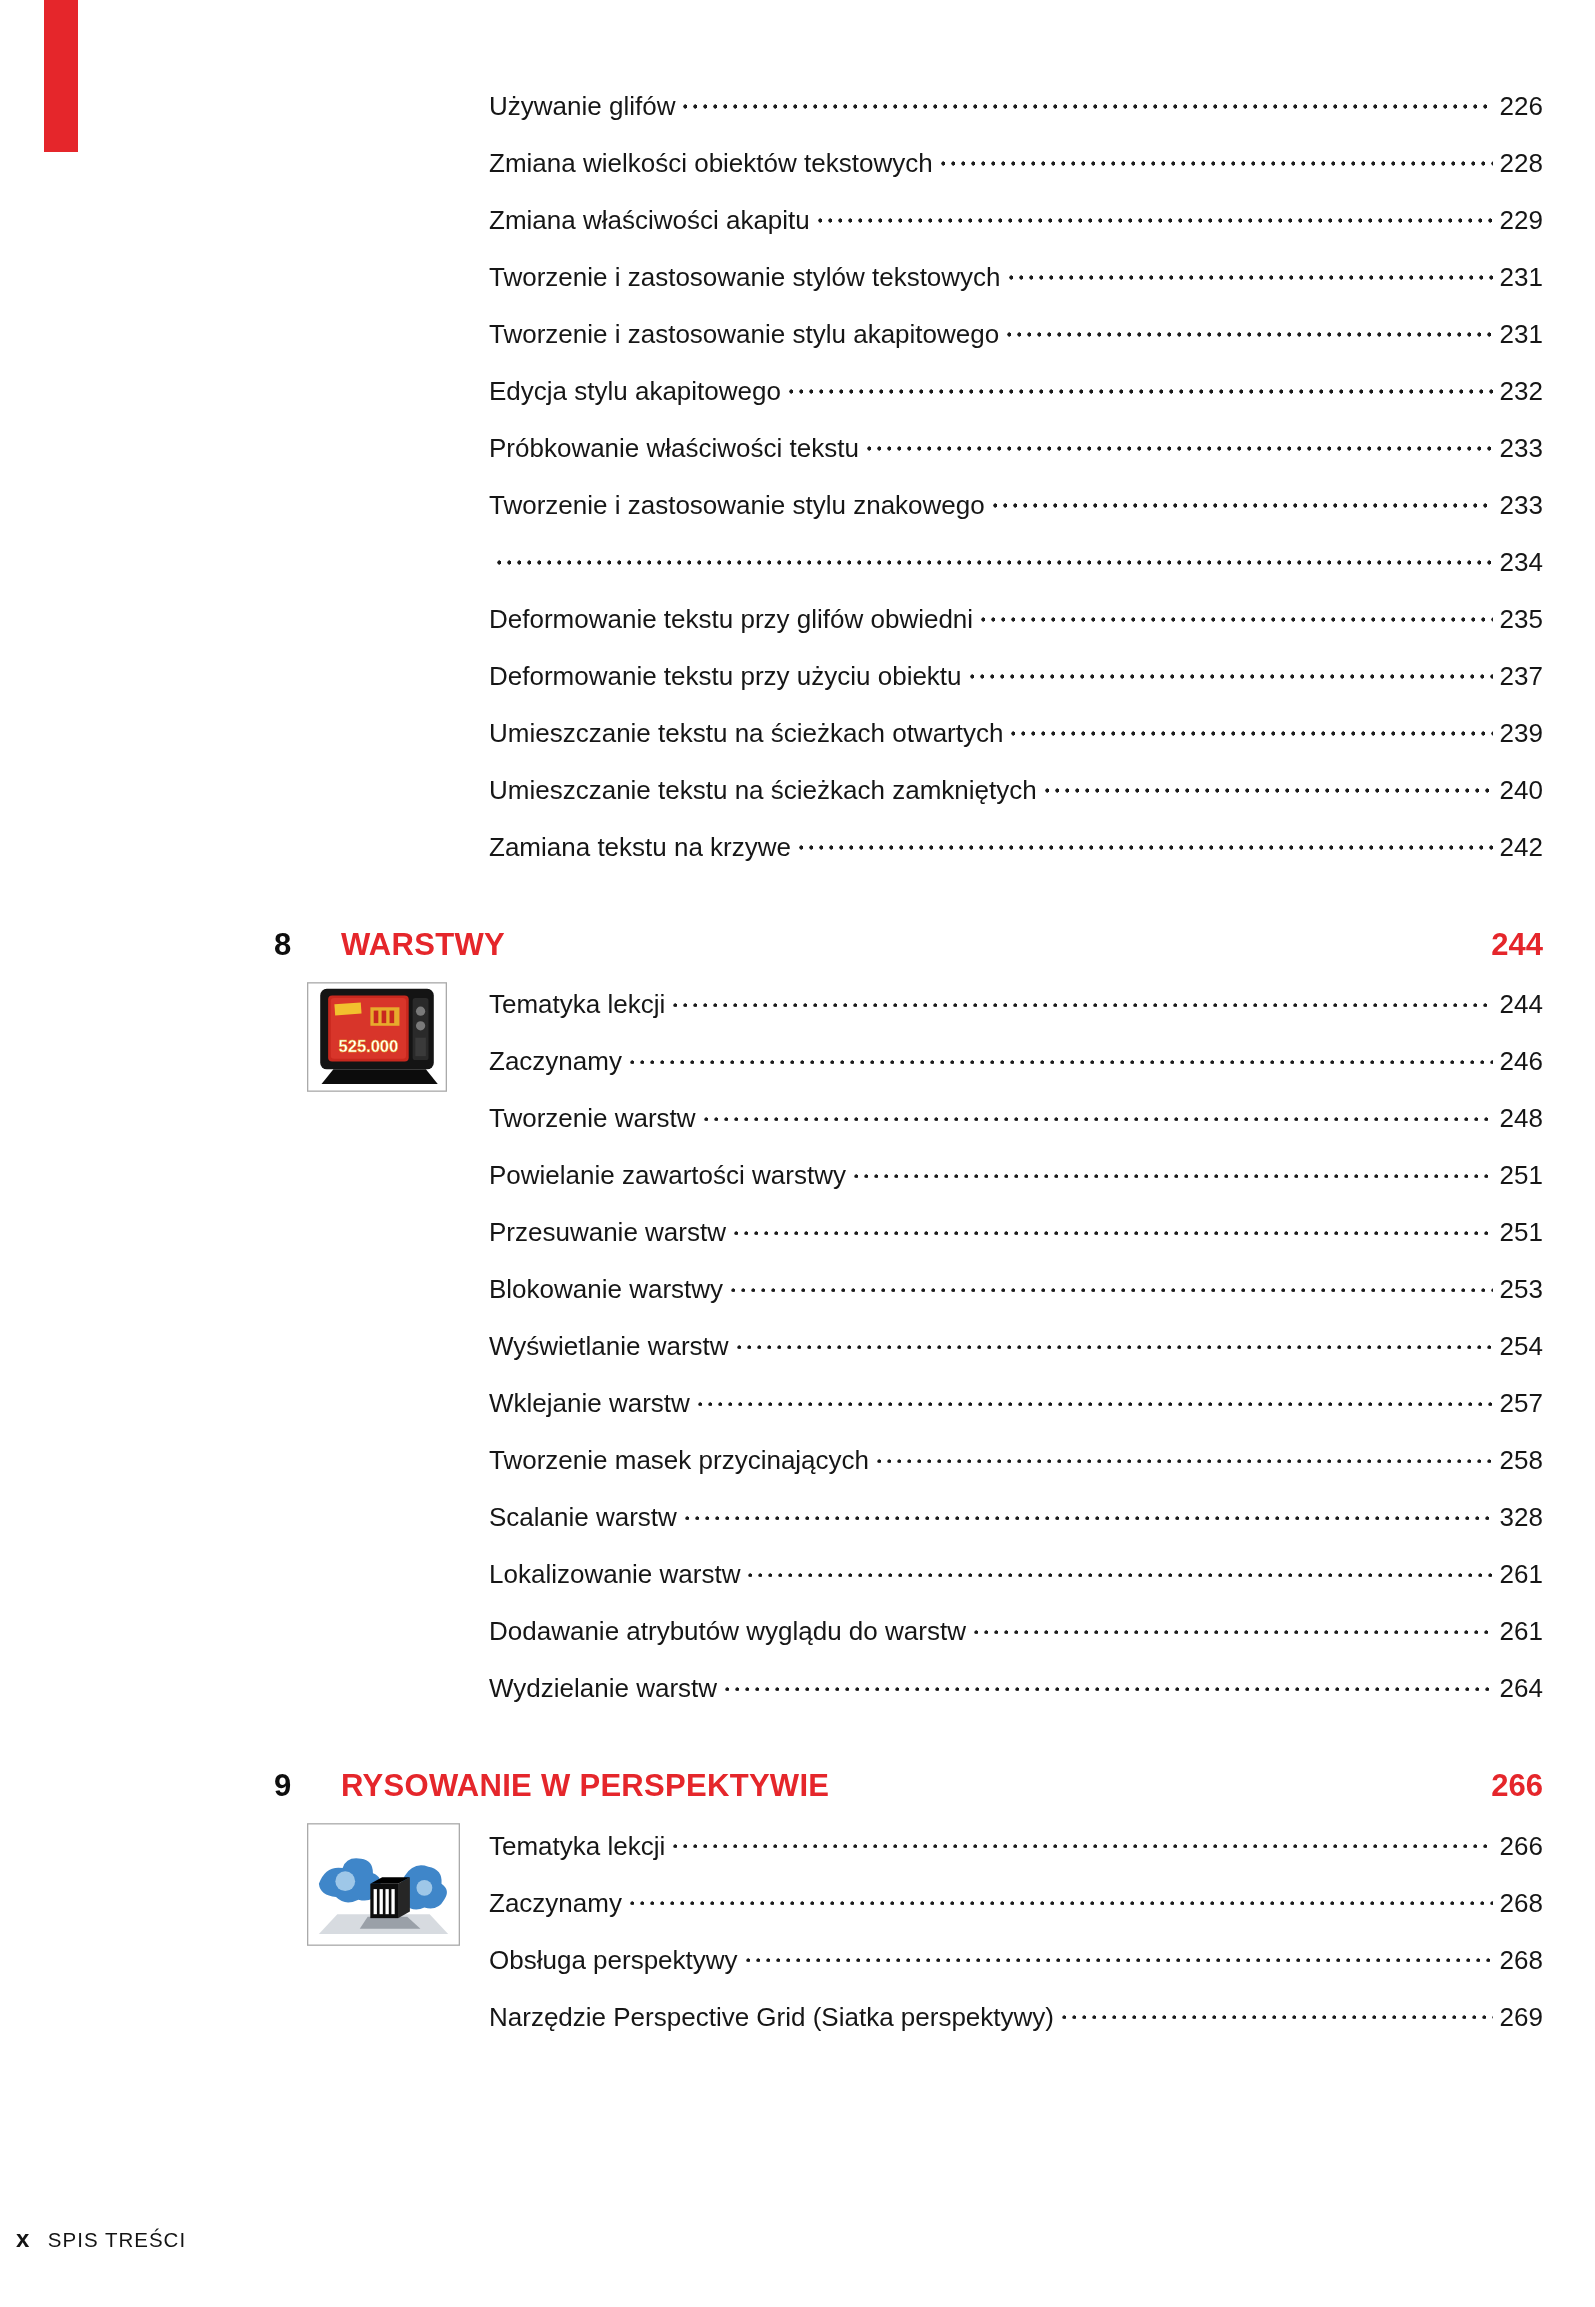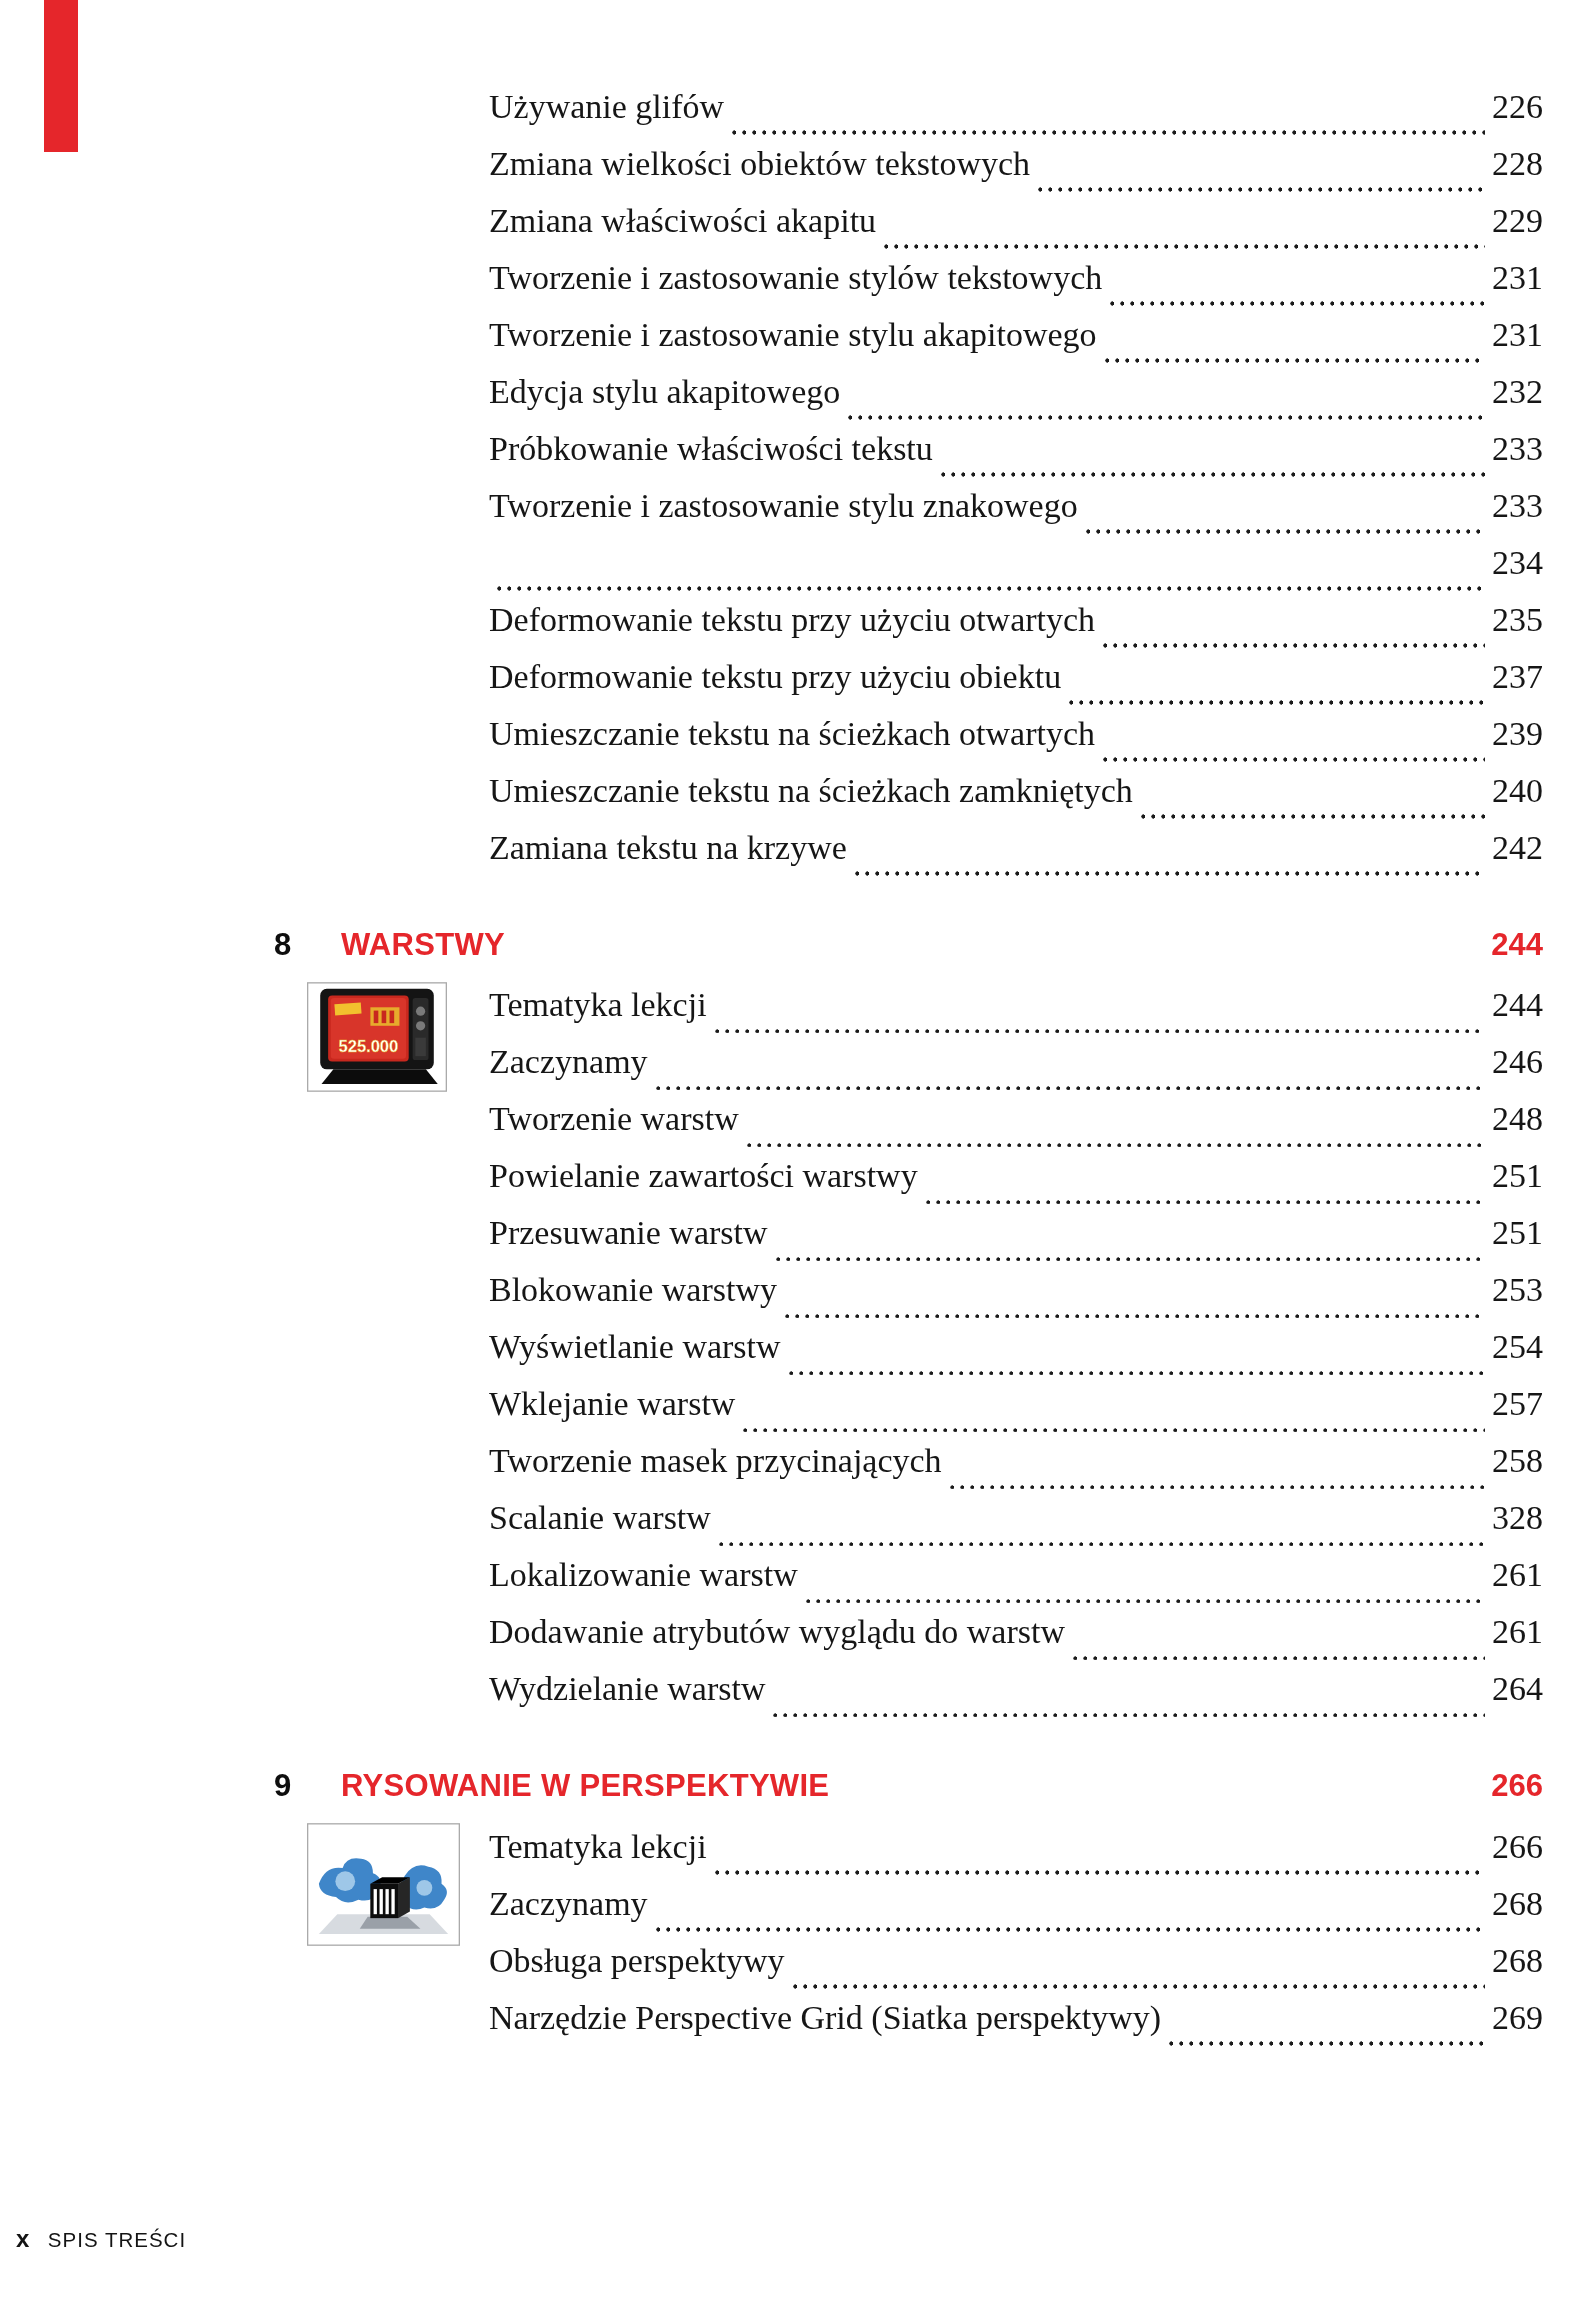--- a/index.html
+++ b/index.html
@@ -14,24 +14,23 @@
   }
   .edge-bar {
     position: absolute; left: 44px; top: 0;
     width: 34px; height: 152px;
     background: var(--accent, #e5262b);
   }
   .toc {
     position: absolute; left: 489px; top: 78px; width: 1054px;
   }
   .toc-row {
-    display: flex; align-items: flex-end;
+    display: flex; align-items: center;
     height: 57px; line-height: 57px;
-    font-size: 34px;
-    font-family: Liberation Serif, serif;
+    font-size: 26px;
   }
   .toc-row .t { white-space: nowrap; flex: 0 0 auto; }
   .leader {
     flex: 1 1 auto;
     height: 4.6px;
     margin: 0 6.6px 0 8px;
     background-image: radial-gradient(circle at 2.3px 2.3px, #1a1a1a 1.7px, rgba(0,0,0,0) 2.2px);
     background-size: 10px 4.6px;
     background-repeat: repeat-x;
     background-position: left bottom;
@@ -109,21 +108,21 @@
         <div class="toc-row">
           <span class="t">Tworzenie i zastosowanie stylu znakowego</span>
           <span class="leader"></span>
           <span class="pg">233</span>
         </div>
         <div class="toc-row">
           <span class="leader"></span>
           <span class="pg">234</span>
         </div>
         <div class="toc-row">
-          <span class="t">Deformowanie tekstu przy użyciu otwartych</span>
+          <span class="t">Deformowanie tekstu przy glifów obwiedni</span>
           <span class="leader"></span>
           <span class="pg">235</span>
         </div>
         <div class="toc-row">
           <span class="t">Deformowanie tekstu przy użyciu obiektu</span>
           <span class="leader"></span>
           <span class="pg">237</span>
         </div>
         <div class="toc-row">
           <span class="t">Umieszczanie tekstu na ścieżkach otwartych</span>

